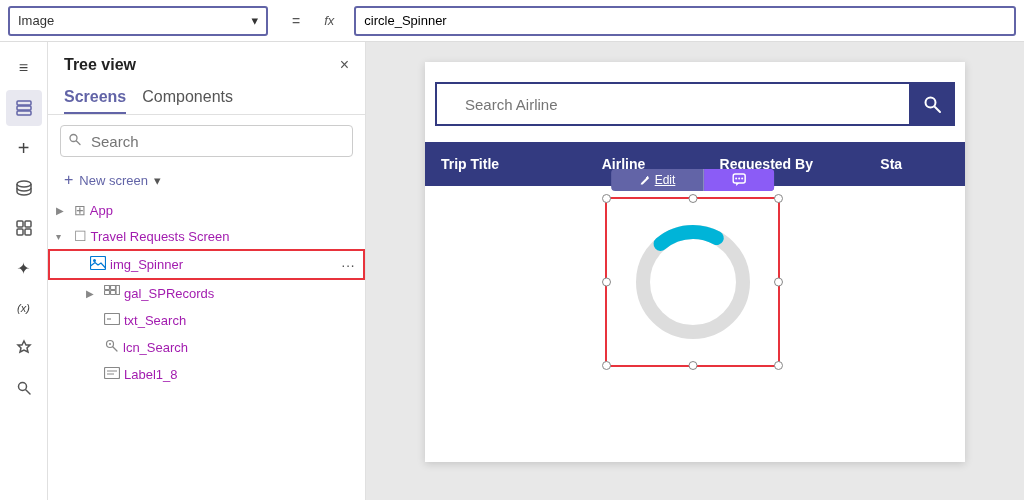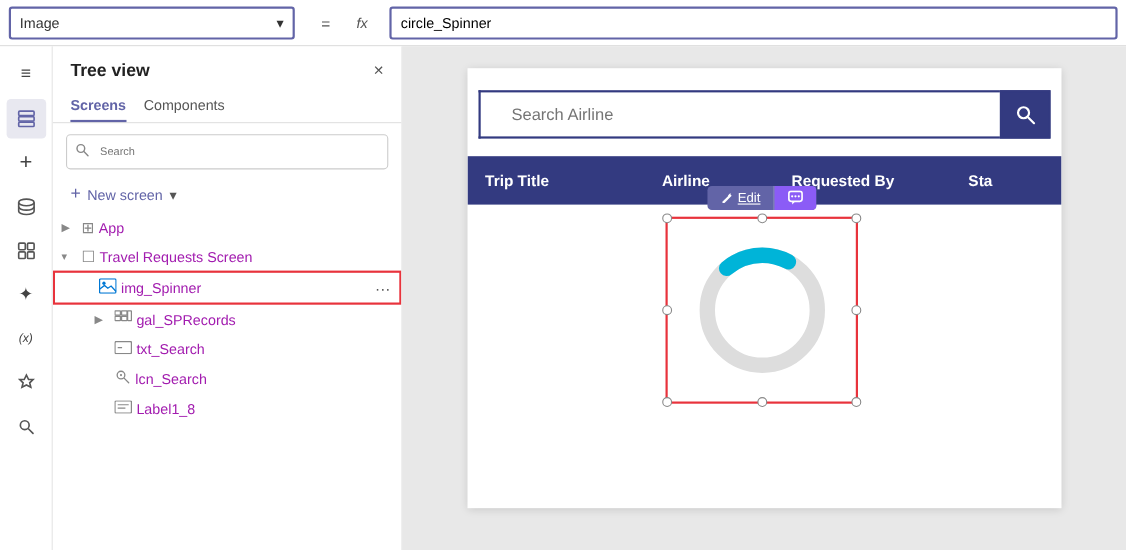--- a/index.html
+++ b/index.html
@@ -93,41 +93,41 @@
     .tree-title { font-size: 16px; font-weight: 600; color: #222; }
     .tree-close { cursor: pointer; color: #555; font-size: 16px; }
     .tree-tabs {
       display: flex;
       padding: 8px 16px 0 16px;
       gap: 16px;
       border-bottom: 1px solid #e0e0e0;
     }
     .tree-tab {
       padding: 6px 0;
-      font-size: 13px;
+      font-size: 16px;
       cursor: pointer;
       color: #555;
       border-bottom: 2px solid transparent;
     }
     .tree-tab.active {
       color: #6264a7;
       border-bottom: 2px solid #6264a7;
       font-weight: 600;
     }
     .tree-search {
       margin: 10px 12px;
       position: relative;
     }
     .tree-search input {
       width: 100%;
       height: 32px;
       border: 1px solid #ccc;
       border-radius: 4px;
       padding: 0 8px 0 30px;
-      font-size: 10px;
+      font-size: 15px;
       outline: none;
     }
     .tree-search .search-icon {
       position: absolute;
       left: 8px;
       top: 50%;
       transform: translateY(-50%);
       color: #888;
       font-size: 14px;
     }
@@ -267,21 +267,21 @@
       top: -30px;
       left: 50%;
       transform: translateX(-50%);
       display: flex;
       background: #6264a7;
       border-radius: 4px;
       overflow: hidden;
       gap: 0;
     }
     .edit-btn {
-      padding: 4px 12px;
+      padding: 4px 28px;
       color: #fff;
       font-size: 12px;
       cursor: pointer;
       display: flex;
       align-items: center;
       gap: 4px;
       border-right: 1px solid rgba(255,255,255,0.3);
       text-decoration: underline;
     }
     .edit-btn:last-child { border-right: none; background: #8b5cf6; }

